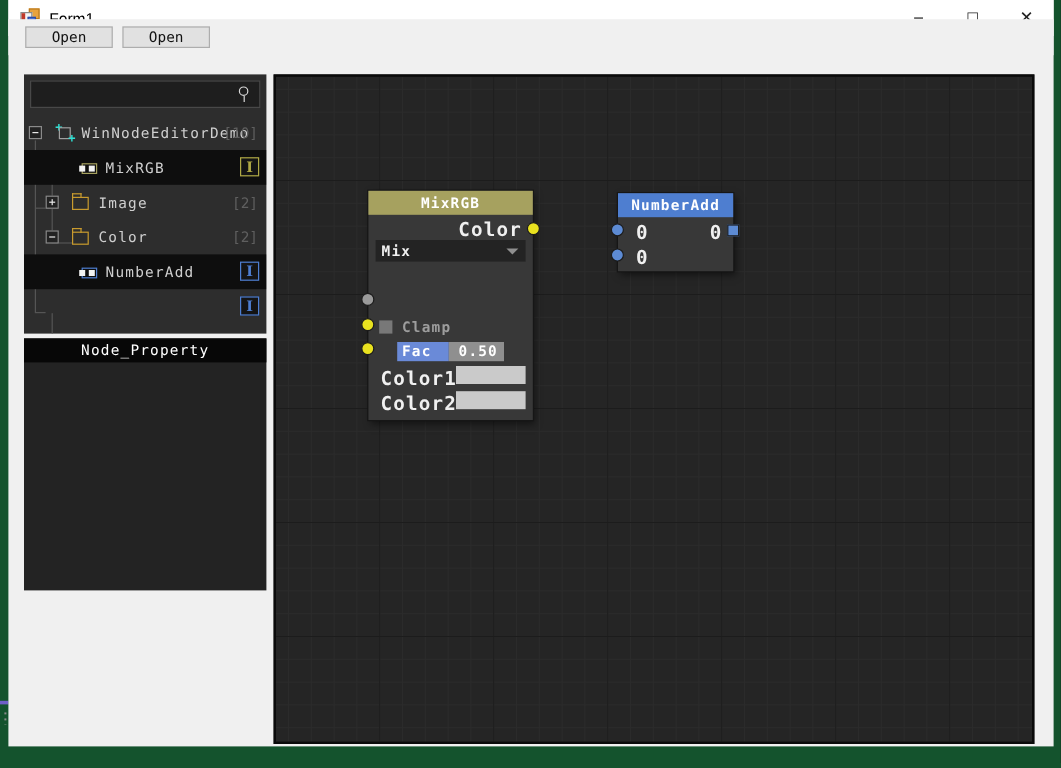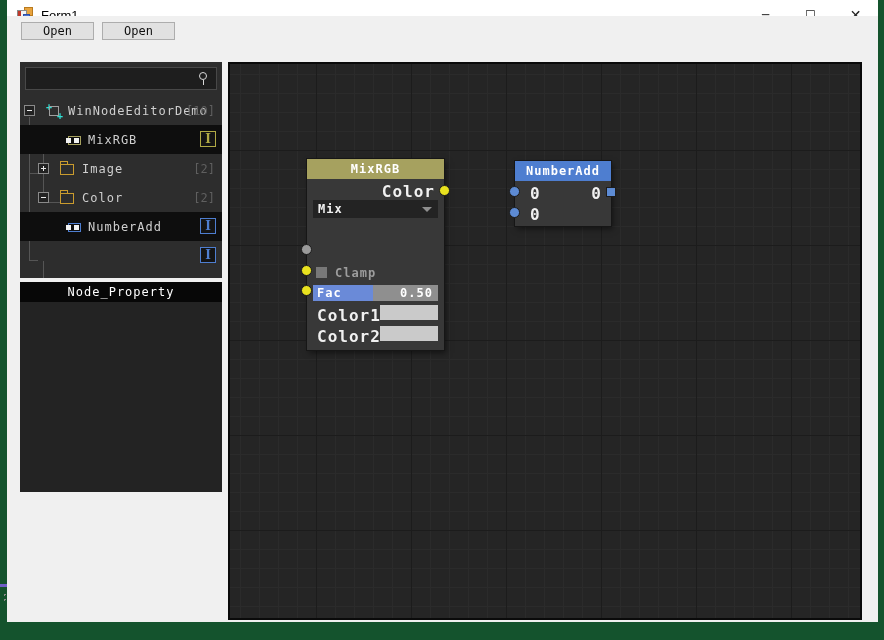--- a/index.html
+++ b/index.html
@@ -109,21 +109,21 @@
   .n-row .left-lbl  { position:absolute; left:10px;  top:3px; }
   .dropdown {
     position:relative; height:18px; margin:1px 6px 2px 6px; background:#232323;
     font-size:12px; color:#f0f0f0; font-weight:bold; line-height:18px; padding-left:5px; letter-spacing:1px;
   }
   .dd-arrow { position:absolute; right:6px; top:7px; width:0; height:0;
               border-left:5px solid transparent; border-right:5px solid transparent; border-top:5px solid #8f8f8f; }
   .clamp-row { position:relative; height:20px;margin-top:45px; }
   .clamp-box { position:absolute; left:9px; top:4px; width:11px; height:11px; background:#787878; }
   .clamp-lbl { position:absolute; left:28px; top:3px; font-size:12px; color:#9d9d9d; font-weight:bold; letter-spacing:1px; }
-  .fac-slider { position:relative; height:16px; margin:2px 6px; display:flex; }
+  .fac-slider { position:relative; height:16px; margin:2px 24px; display:flex; }
   .fac-fill { width:48%; background:#6a8ad8; color:#fff; font-size:12px; font-weight:bold; line-height:16px; padding-left:4px; letter-spacing:1px; }
   .fac-rest { flex:1; background:#8f8f8f; color:#fff; font-size:12px; font-weight:bold; line-height:16px; text-align:right; padding-right:5px; letter-spacing:1px; }
   .swatch { position:absolute; right:6px; top:2px; width:58px; height:15px; background:#cacaca; }
   .socket { position:absolute; width:11px; height:11px; border-radius:50%; border:1px solid #1c1c1c; }
   .socket.sq { border-radius:0; width:10px; height:10px; }
   .pad-b { height:6px; }
   
   .artifact { position:absolute; left:0; top:584px; width:7px; height:3px; background:#6f5fc7; }
   .artifact-dots { position:absolute; left:2px; top:592px; width:12px; height:12px;
     background-image:radial-gradient(#8a8a8a 1px, transparent 1px); background-size:5px 5px; }

